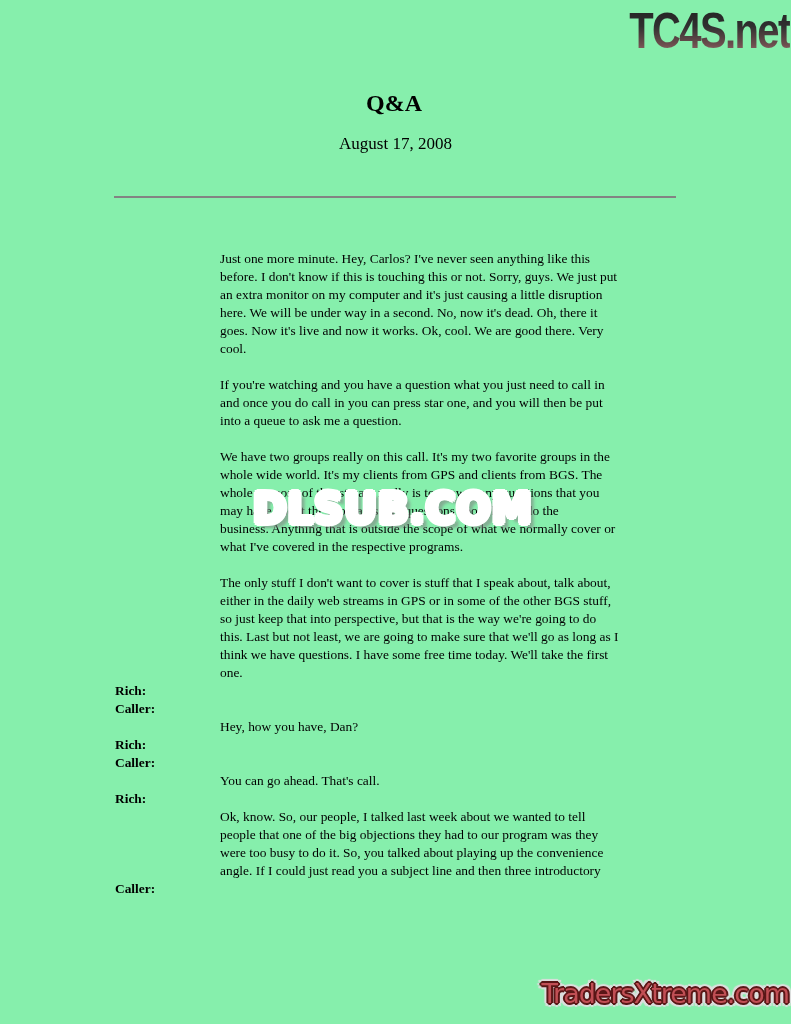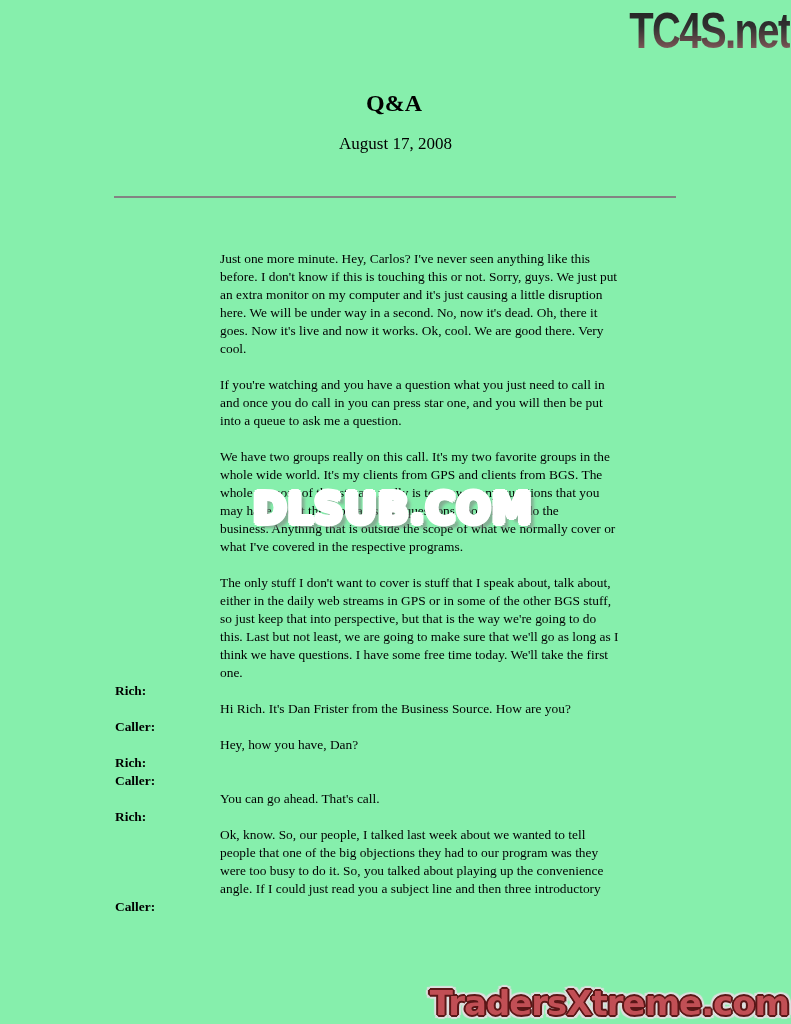--- a/index.html
+++ b/index.html
@@ -47,29 +47,28 @@
     background:linear-gradient(180deg,#f07f80 0%,#dd3a40 38%,#b40f18 52%,#cb1a22 100%);
     -webkit-background-clip:text;background-clip:text;color:transparent;
     text-shadow:
       0 -3px 0 #ffffff, 0 3px 0 #ffffff, -3px 0 0 #ffffff, 3px 0 0 #ffffff,
       -2px -2px 0 #ffffff, 2px -2px 0 #ffffff, -2px 2px 0 #ffffff, 2px 2px 0 #ffffff,
       6px 5px 3px rgba(130,130,130,.6);
   }
   
   .bottom-logo{
     position:absolute;top:980px;right:2px;
-    font-family:"DejaVu Sans", sans-serif;font-weight:bold;
-    font-size:34px;line-height:1;letter-spacing:-1px;
+    font-family:"DejaVu Sans", sans-serif;font-weight:normal;
+    font-size:27px;line-height:1;letter-spacing:-1px;
     color:#c14f55;
     text-shadow:
       0 -2px 0 #5a1717, 0 2px 0 #5a1717, -2px 0 0 #5a1717, 2px 0 0 #5a1717,
       -1px -1px 0 #5a1717, 1px -1px 0 #5a1717, -1px 1px 0 #5a1717, 1px 1px 0 #5a1717,
       0 -4px 1px #dedede, 0 4px 1px #dedede, -4px 0 1px #dedede, 4px 0 1px #dedede,
       -3px -3px 1px #dedede, 3px -3px 1px #dedede, -3px 3px 1px #dedede, 3px 3px 1px #dedede;
-    margin-top: 6px;
   }
 </style>
 </head>
 <body>
 
 <div class="page">
 
   <div class="top-logo">TC4S.net</div>
 
   <div class="doc-title">Q&amp;A</div>
@@ -102,23 +101,20 @@
 either in the daily web streams in GPS or in some of the other BGS stuff,
 so just keep that into perspective, but that is the way we're going to do
 this. Last but not least, we are going to make sure that we'll go as long as I
 think we have questions. I have some free time today. We'll take the first
 one.</p>
       </div>
     </div>
 
     <div class="entry">
       <div class="speaker">Caller:</div>
-      <div class="speech">
-        <p>Hi Rich. It's Dan Frister from the Business Source. How are you?</p>
-      </div>
     </div>
 
     <div class="entry">
       <div class="speaker">Rich:</div>
       <div class="speech">
         <p>Hey, how you have, Dan?</p>
       </div>
     </div>
 
     <div class="entry">

